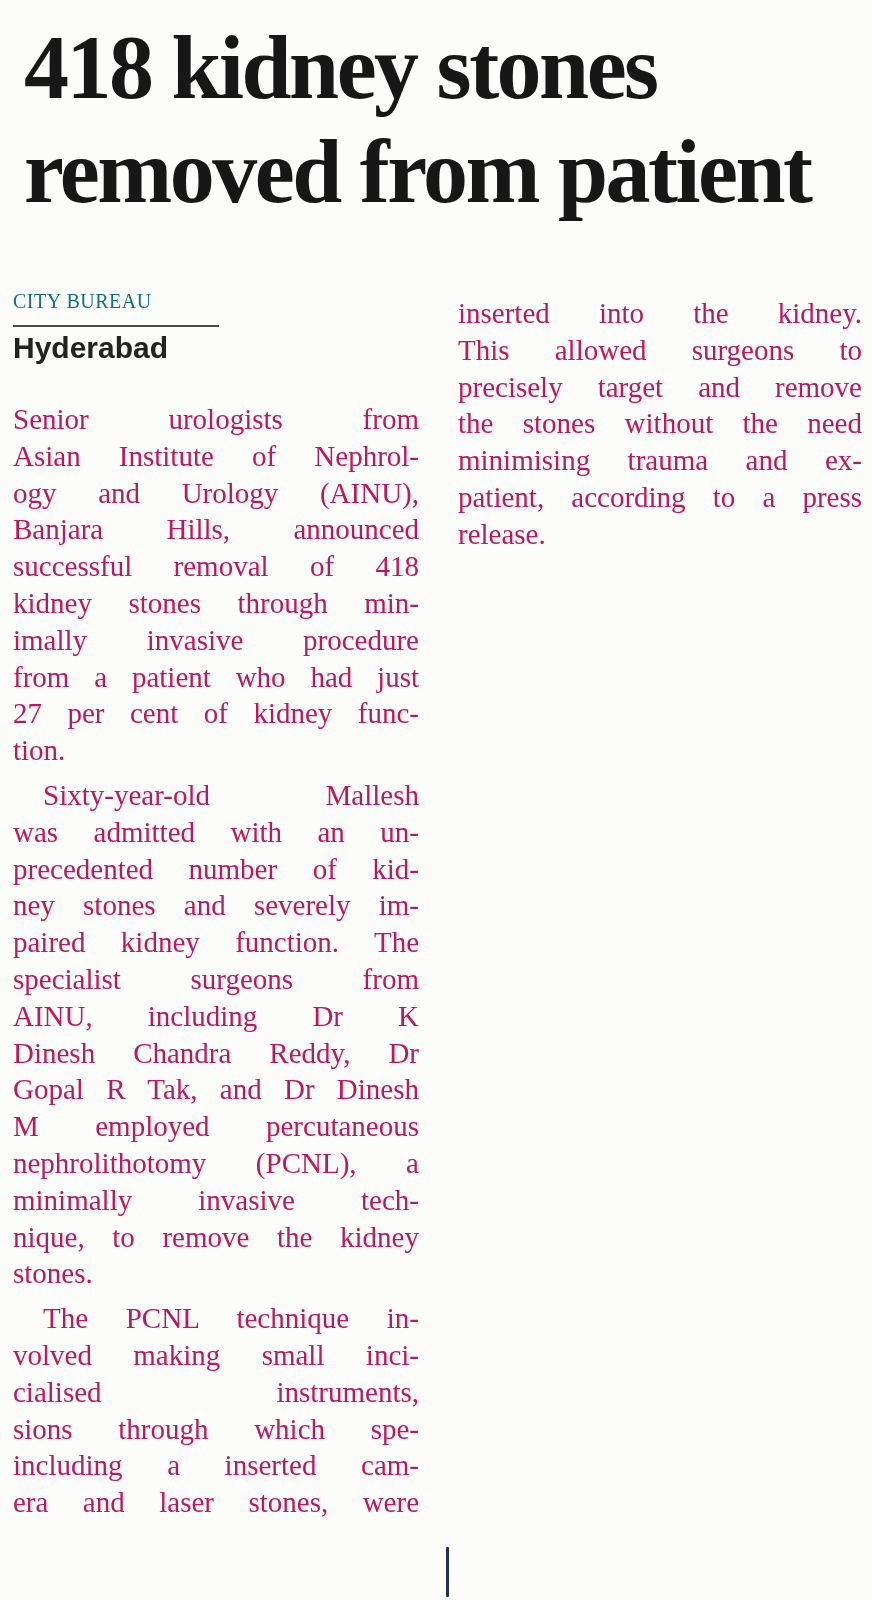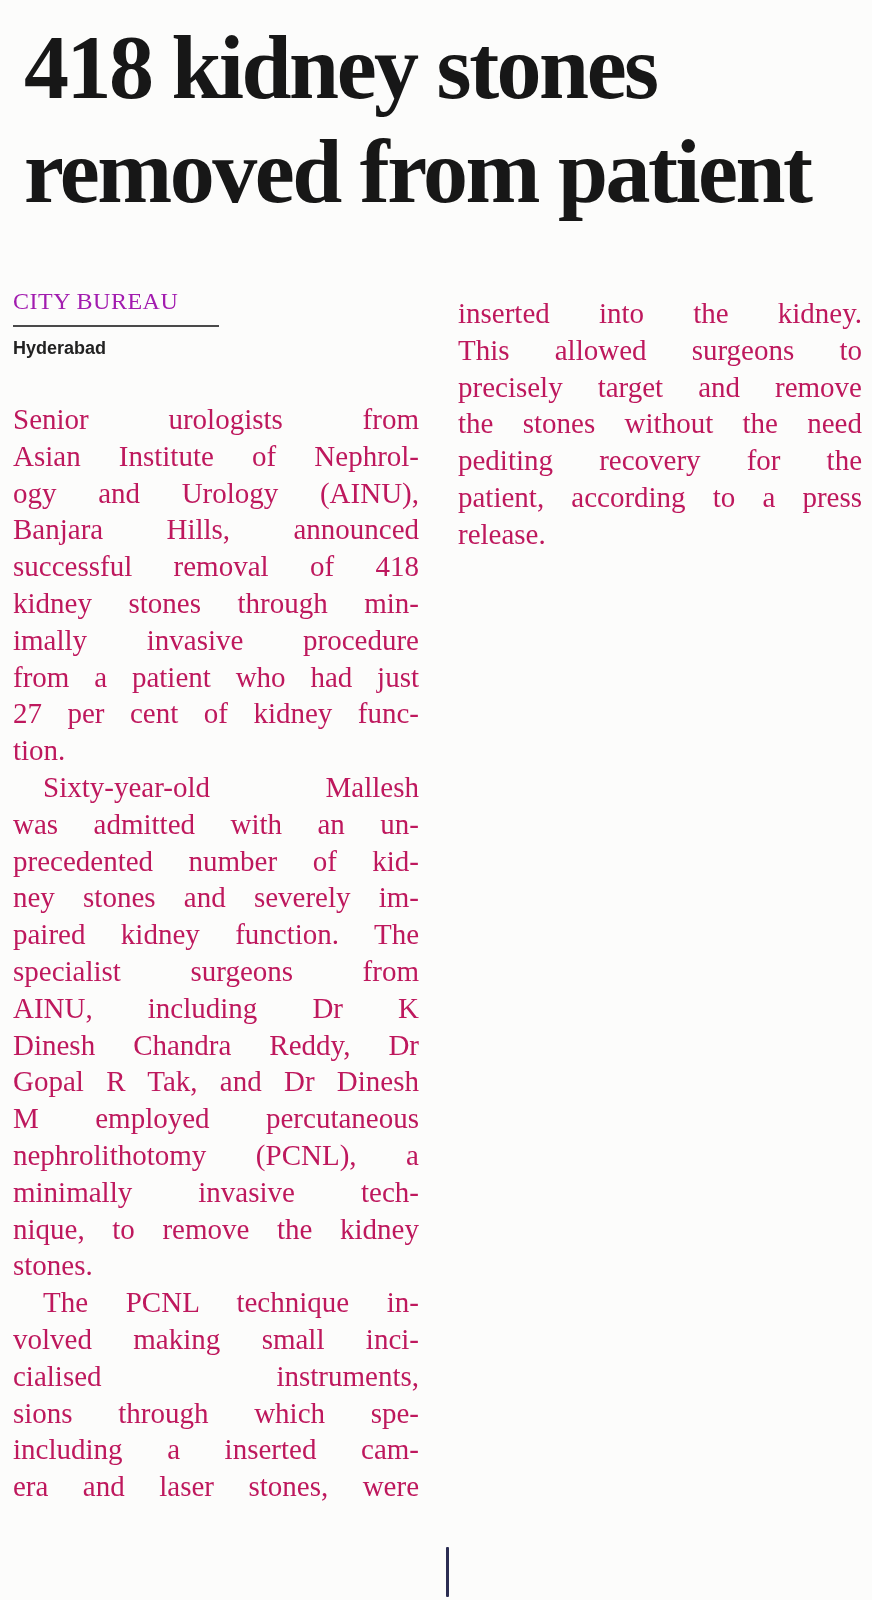--- a/index.html
+++ b/index.html
@@ -37,35 +37,35 @@
     top: 285px;
     width: 406px;
   }
   .col-right {
     left: 458px;
     top: 295px;
     width: 404px;
   }
   .byline-bureau {
     font-family: "Liberation Serif", serif;
-    font-size: 24px;
+    font-size: 20px;
     line-height: 32px;
     letter-spacing: 0.5px;
-    color: #a21caf;
+    color: #0f766e;
   }
   .byline-rule {
     width: 206px;
     height: 0;
     border-bottom: 2px solid #4a4a4a;
     margin-top: 8px;
   }
   .byline-location {
     font-family: "Liberation Sans", sans-serif;
     font-weight: bold;
-    font-size: 18px;
+    font-size: 30px;
     line-height: 28px;
     color: #222222;
     margin-top: 7px;
   }
   .body-text {
     font-family: "Liberation Serif", serif;
     font-size: 29px;
     color: #be185d;
   }
   .col-left .body-text {
@@ -76,20 +76,21 @@
     line-height: 36.8px;
     text-align: justify;
     white-space: nowrap;
   }
   .line.j {
     text-align-last: justify;
     white-space: normal;
   }
   .line.ind {
     text-indent: 30px;
+    margin-top: 8px;
   }
   .fold-mark {
     position: absolute;
     left: 446px;
     top: 1547px;
     width: 3px;
     height: 50px;
     border-radius: 1px;
   }
 </style>
@@ -142,21 +143,21 @@
         <div class="line j">era and laser stones, were</div>
       </div>
   </div>
 
   <div class="col col-right">
     <div class="body-text">
         <div class="line j">inserted into the kidney.</div>
         <div class="line j">This allowed surgeons to</div>
         <div class="line j">precisely target and remove</div>
         <div class="line j">the stones without the need</div>
-        <div class="line j">pediting recovery for the</div>
+        <div class="line j">minimising trauma and ex-</div>
         <div class="line j">patient, according to a press</div>
         <div class="line">release.</div>
       </div>
   </div>
 
   <div class="fold-mark" style="background: rgb(43, 45, 82);"></div>
 
 </div>
 
 </body></html>

